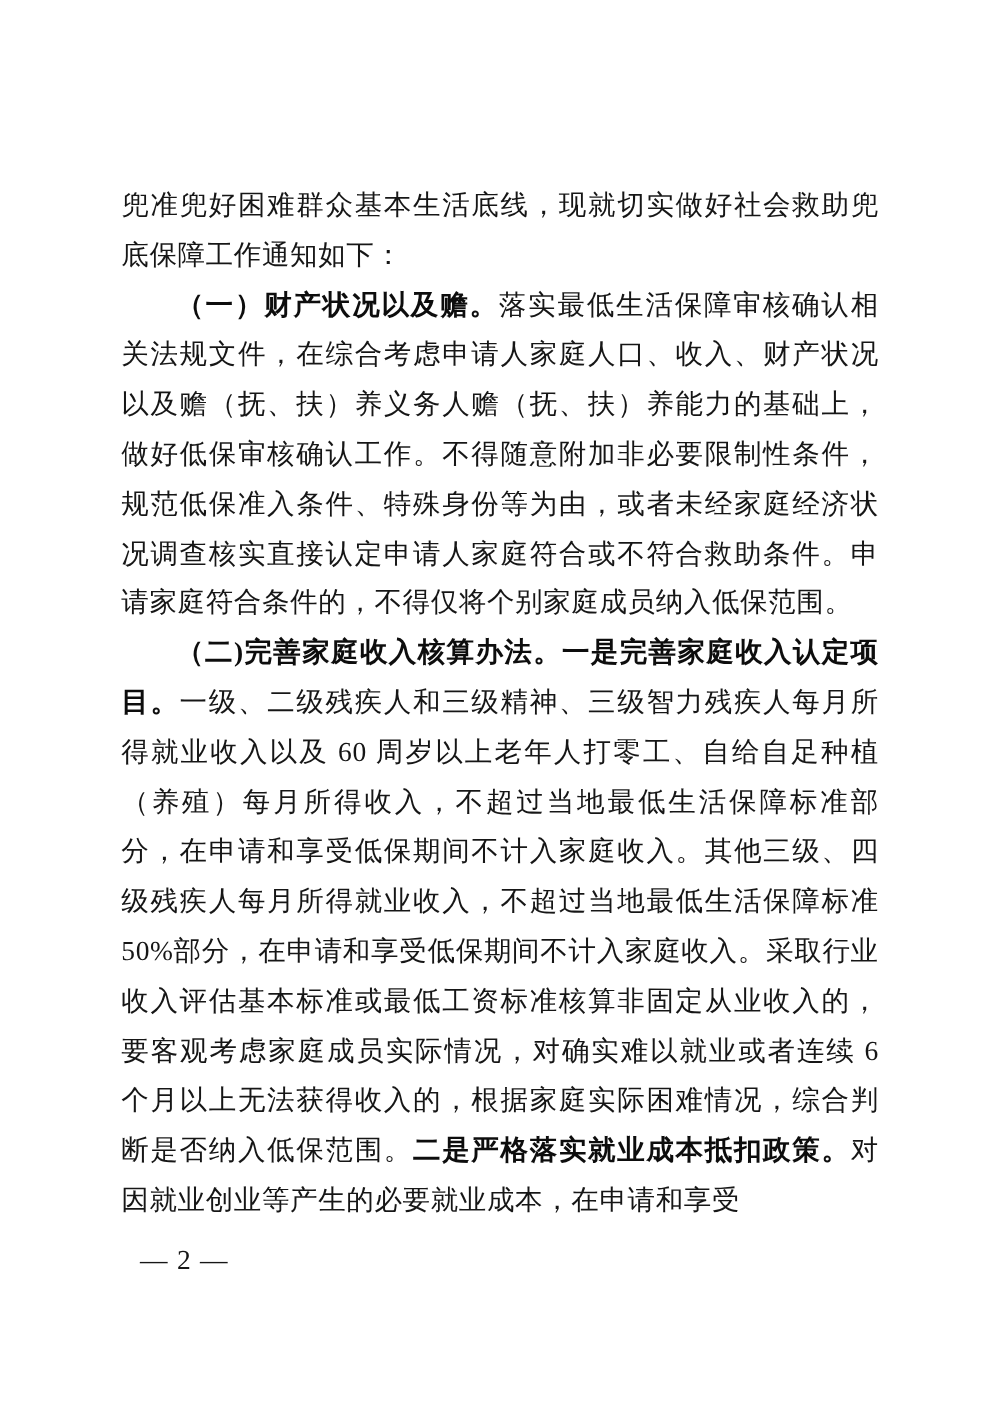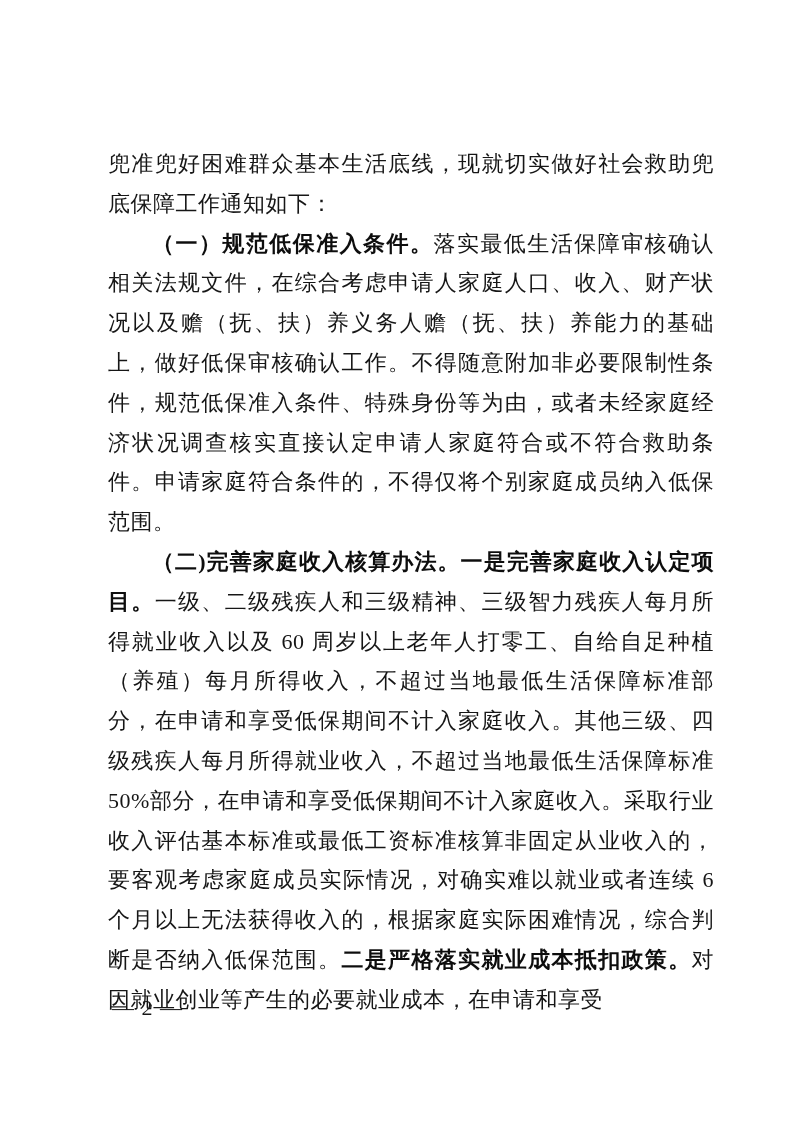--- a/index.html
+++ b/index.html
@@ -10,21 +10,21 @@
   .page {
     position: relative;
     width: 793px;
     height: 1122px;
     background: #ffffff;
     overflow: hidden;
     color: #161616;
   }
   .text-block {
     position: absolute;
-    left: 108px;
+    left: 97px;
     top: 144px;
     width: 606px;
     font-family: "Liberation Serif", "DejaVu Serif", serif;
     font-size: 22px;
     line-height: 39.8px;
     text-align: justify;
     text-justify: inter-ideograph;
     letter-spacing: 0.5px;
   }
   .text-block p {
@@ -57,21 +57,21 @@
 </head>
 <body>
 
 <div class="page">
 
   <div class="text-block">
 
     <p class="continued"><span>兜准兜好困难群众基本生活底线，现就切实做好社会救助兜底保障工作通知如下：</span></p>
 
 
-    <p><span class="lead-emphasis">（一）规范低保准入条件。</span><span>落实最低生活保障审核确认相关法规文件，在综合考虑申请人家庭人口、收入、财产状况以及赡（抚、扶）养义务人赡（抚、扶）养能力的基础上，做好低保审核确认工作。不得随意附加非必要限制性条件，规范低保准入条件、特殊身份等为由，或者未经家庭经济状况调查核实直接认定申请人家庭符合或不符合救助条件。申请家庭符合条件的，不得仅将个别家庭成员纳入低保范围。</span></p>
+    <p><span class="lead-emphasis">（一）财产状况以及赡。</span><span>落实最低生活保障审核确认相关法规文件，在综合考虑申请人家庭人口、收入、财产状况以及赡（抚、扶）养义务人赡（抚、扶）养能力的基础上，做好低保审核确认工作。不得随意附加非必要限制性条件，规范低保准入条件、特殊身份等为由，或者未经家庭经济状况调查核实直接认定申请人家庭符合或不符合救助条件。申请家庭符合条件的，不得仅将个别家庭成员纳入低保范围。</span></p>
 
     <p><span class="lead-emphasis">（二)完善家庭收入核算办法。</span><span class="lead-emphasis">一是完善家庭收入认定项目。</span><span>一级、二级残疾人和三级精神、三级智力残疾人每月所得就业收入以及 60 周岁以上老年人打零工、自给自足种植（养殖）每月所得收入，不超过当地最低生活保障标准部分，在申请和享受低保期间不计入家庭收入。其他三级、四级残疾人每月所得就业收入，不超过当地最低生活保障标准 50%部分，在申请和享受低保期间不计入家庭收入。采取行业收入评估基本标准或最低工资标准核算非固定从业收入的，要客观考虑家庭成员实际情况，对确实难以就业或者连续 6 个月以上无法获得收入的，根据家庭实际困难情况，综合判断是否纳入低保范围。</span><span class="lead-emphasis">二是严格落实就业成本抵扣政策。</span><span>对因就业创业等产生的必要就业成本，在申请和享受</span></p>
 
   </div>
 
   <div class="page-footer">— 2 —</div>
 
 </div>
 
 </body></html>

